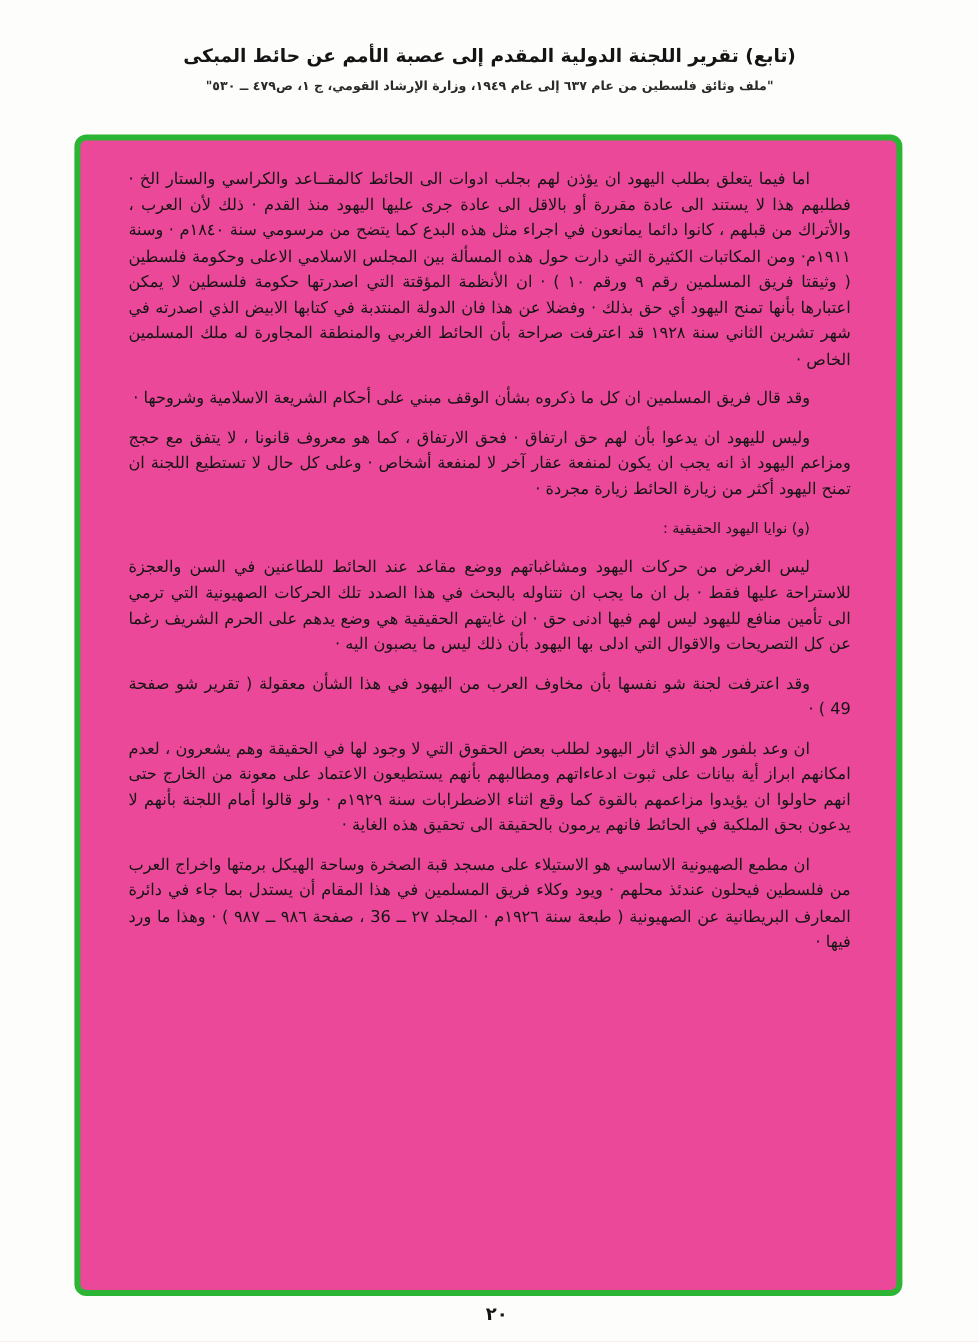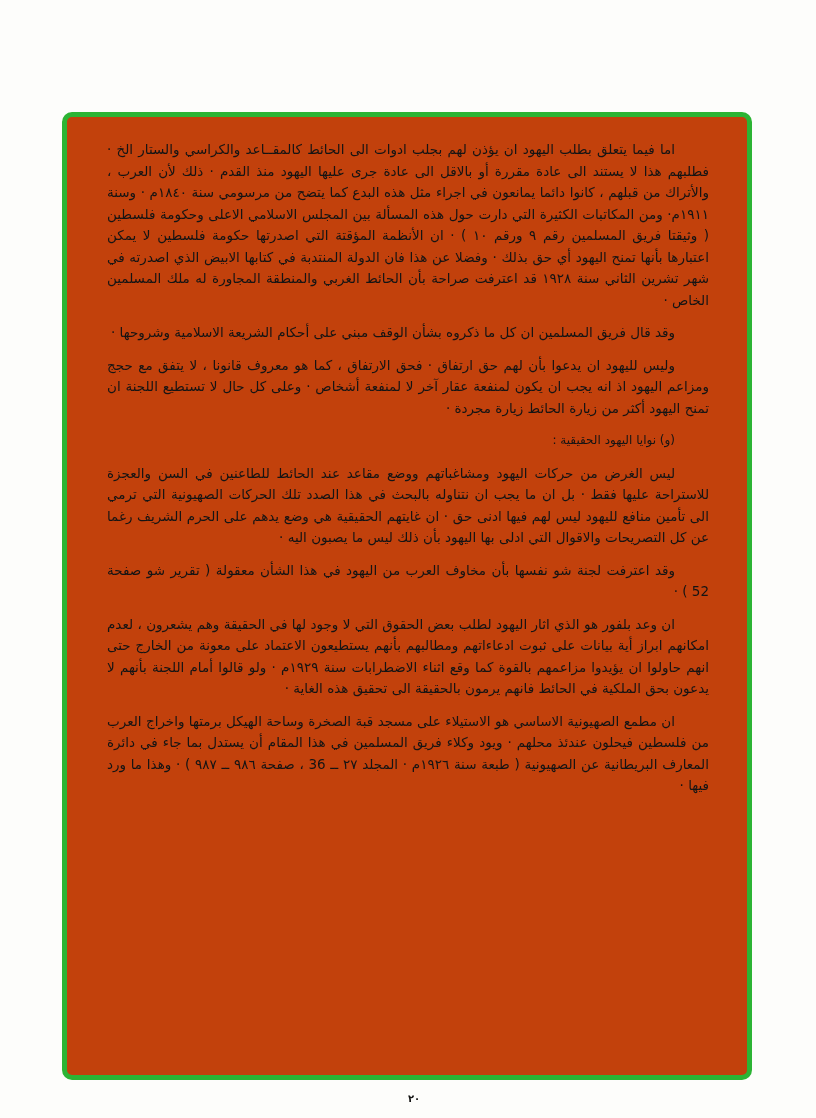--- a/index.html
+++ b/index.html
@@ -38,21 +38,21 @@
   }
   .green-frame {
     position: absolute;
     left: 62px;
     top: 112px;
     width: 690px;
     height: 968px;
     border: 5px solid #2cb434;
     border-radius: 10px;
     box-sizing: border-box;
-    background: #c2410c;
+    background: #ec4899;
   }
   .text-block {
     position: absolute;
     left: 40px;
     right: 38px;
     top: 22px;
     bottom: 14px;
     direction: rtl;
     text-align: justify;
     font-size: 13.5px;
@@ -67,42 +67,46 @@
     font-size: 12px;
     margin: 14px 0 12px 0;
     text-indent: 0;
   }
   .page-number {
     position: absolute;
     bottom: 14px;
     left: 0;
     right: 0;
     text-align: center;
-    font-size: 10px;
+    font-size: 15px;
     font-weight: bold;
     padding-left: 12px;
   }
 </style>
 </head>
 <body>
 
 <div class="page">
 
+  <div class="doc-header">
+    <p class="doc-title">(تابع) تقرير اللجنة الدولية المقدم إلى عصبة الأمم عن حائط المبكى</p>
+    <p class="doc-subtitle">"ملف وثائق فلسطين من عام ٦٣٧ إلى عام ١٩٤٩، وزارة الإرشاد القومي، ج ١، ص٤٧٩ ــ ٥٣٠"</p>
+  </div>
 
   <div class="green-frame">
     <div class="text-block">
 
       <p>اما فيما يتعلق بطلب اليهود ان يؤذن لهم بجلب ادوات الى الحائط كالمقــاعد والكراسي والستار الخ · فطلبهم هذا لا يستند الى عادة مقررة أو بالاقل الى عادة جرى عليها اليهود منذ القدم · ذلك لأن العرب ، والأتراك من قبلهم ، كانوا دائما يمانعون في اجراء مثل هذه البدع كما يتضح من مرسومي سنة ١٨٤٠م · وسنة ١٩١١م· ومن المكاتبات الكثيرة التي دارت حول هذه المسألة بين المجلس الاسلامي الاعلى وحكومة فلسطين ( وثيقتا فريق المسلمين رقم ٩ ورقم ١٠ ) · ان الأنظمة المؤقتة التي اصدرتها حكومة فلسطين لا يمكن اعتبارها بأنها تمنح اليهود أي حق بذلك · وفضلا عن هذا فان الدولة المنتدبة في كتابها الابيض الذي اصدرته في شهر تشرين الثاني سنة ١٩٢٨ قد اعترفت صراحة بأن الحائط الغربي والمنطقة المجاورة له ملك المسلمين الخاص ·</p>
       <p>وقد قال فريق المسلمين ان كل ما ذكروه بشأن الوقف مبني على أحكام الشريعة الاسلامية وشروحها ·</p>
       <p>وليس لليهود ان يدعوا بأن لهم حق ارتفاق · فحق الارتفاق ، كما هو معروف قانونا ، لا يتفق مع حجج ومزاعم اليهود اذ انه يجب ان يكون لمنفعة عقار آخر لا لمنفعة أشخاص · وعلى كل حال لا تستطيع اللجنة ان تمنح اليهود أكثر من زيارة الحائط زيارة مجردة ·</p>
 
       <p class="section-heading">(و) نوايا اليهود الحقيقية :</p>
 
       <p>ليس الغرض من حركات اليهود ومشاغباتهم ووضع مقاعد عند الحائط للطاعنين في السن والعجزة للاستراحة عليها فقط · بل ان ما يجب ان نتناوله بالبحث في هذا الصدد تلك الحركات الصهيونية التي ترمي الى تأمين منافع لليهود ليس لهم فيها ادنى حق · ان غايتهم الحقيقية هي وضع يدهم على الحرم الشريف رغما عن كل التصريحات والاقوال التي ادلى بها اليهود بأن ذلك ليس ما يصبون اليه ·</p>
-      <p>وقد اعترفت لجنة شو نفسها بأن مخاوف العرب من اليهود في هذا الشأن معقولة ( تقرير شو صفحة 52 ) ·</p>
+      <p>وقد اعترفت لجنة شو نفسها بأن مخاوف العرب من اليهود في هذا الشأن معقولة ( تقرير شو صفحة 49 ) ·</p>
       <p>ان وعد بلفور هو الذي اثار اليهود لطلب بعض الحقوق التي لا وجود لها في الحقيقة وهم يشعرون ، لعدم امكانهم ابراز أية بيانات على ثبوت ادعاءاتهم ومطالبهم بأنهم يستطيعون الاعتماد على معونة من الخارج حتى انهم حاولوا ان يؤيدوا مزاعمهم بالقوة كما وقع اثناء الاضطرابات سنة ١٩٢٩م · ولو قالوا أمام اللجنة بأنهم لا يدعون بحق الملكية في الحائط فانهم يرمون بالحقيقة الى تحقيق هذه الغاية ·</p>
       <p>ان مطمع الصهيونية الاساسي هو الاستيلاء على مسجد قبة الصخرة وساحة الهيكل برمتها واخراج العرب من فلسطين فيحلون عندئذ محلهم · ويود وكلاء فريق المسلمين في هذا المقام أن يستدل بما جاء في دائرة المعارف البريطانية عن الصهيونية ( طبعة سنة ١٩٢٦م · المجلد ٢٧ ــ 36 ، صفحة ٩٨٦ ــ ٩٨٧ ) · وهذا ما ورد فيها ·</p>
 
     </div>
   </div>
 
   <div class="page-number">٢٠</div>
 
 </div>
 

